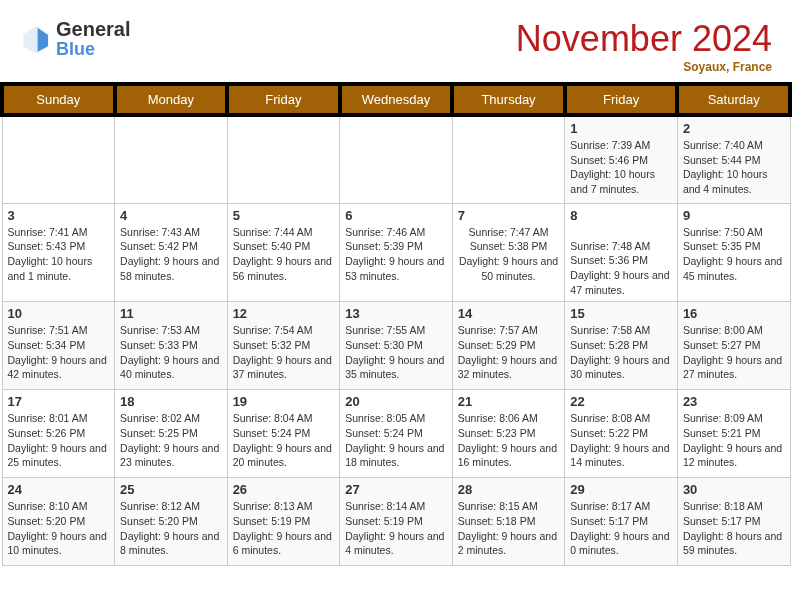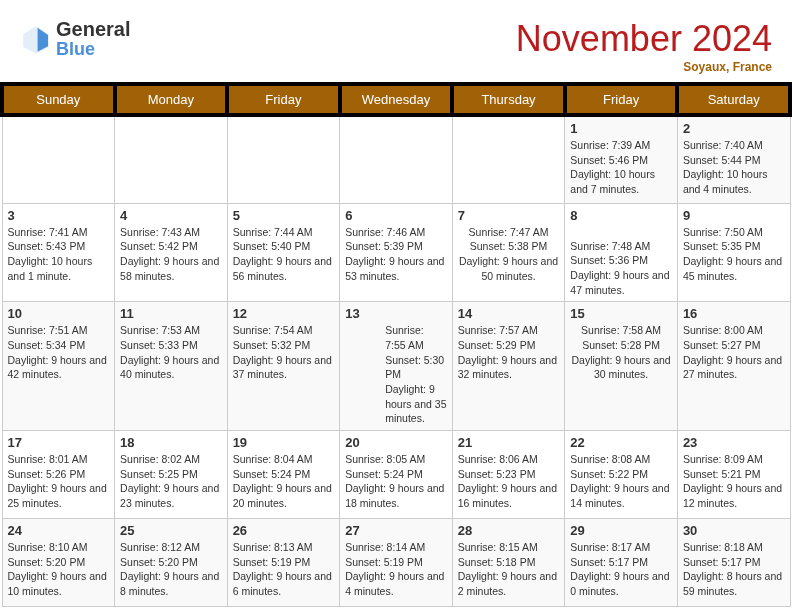--- a/index.html
+++ b/index.html
@@ -204,33 +204,33 @@
 Daylight: 9 hours and 40 minutes.</div>
         </td>
         <td>
           <span class="cell-day">12</span>
           <div class="cell-info" style="white-space: pre-line;">Sunrise: 7:54 AM
 Sunset: 5:32 PM
 Daylight: 9 hours and 37 minutes.</div>
         </td>
         <td>
           <span class="cell-day">13</span>
-          <div class="cell-info" style="white-space: pre-line; margin-left: 40px;">Sunrise: 7:55 AM
+          <div class="cell-info" style="white-space: pre-line;">Sunrise: 7:55 AM
 Sunset: 5:30 PM
 Daylight: 9 hours and 35 minutes.</div>
         </td>
         <td>
           <span class="cell-day">14</span>
           <div class="cell-info" style="white-space: pre-line;">Sunrise: 7:57 AM
 Sunset: 5:29 PM
 Daylight: 9 hours and 32 minutes.</div>
         </td>
         <td>
           <span class="cell-day">15</span>
-          <div class="cell-info" style="white-space: pre-line; text-align: center;">Sunrise: 7:58 AM
+          <div class="cell-info" style="white-space: pre-line;">Sunrise: 7:58 AM
 Sunset: 5:28 PM
 Daylight: 9 hours and 30 minutes.</div>
         </td>
         <td>
           <span class="cell-day">16</span>
           <div class="cell-info" style="white-space: pre-line;">Sunrise: 8:00 AM
 Sunset: 5:27 PM
 Daylight: 9 hours and 27 minutes.</div>
         </td>
       </tr>

